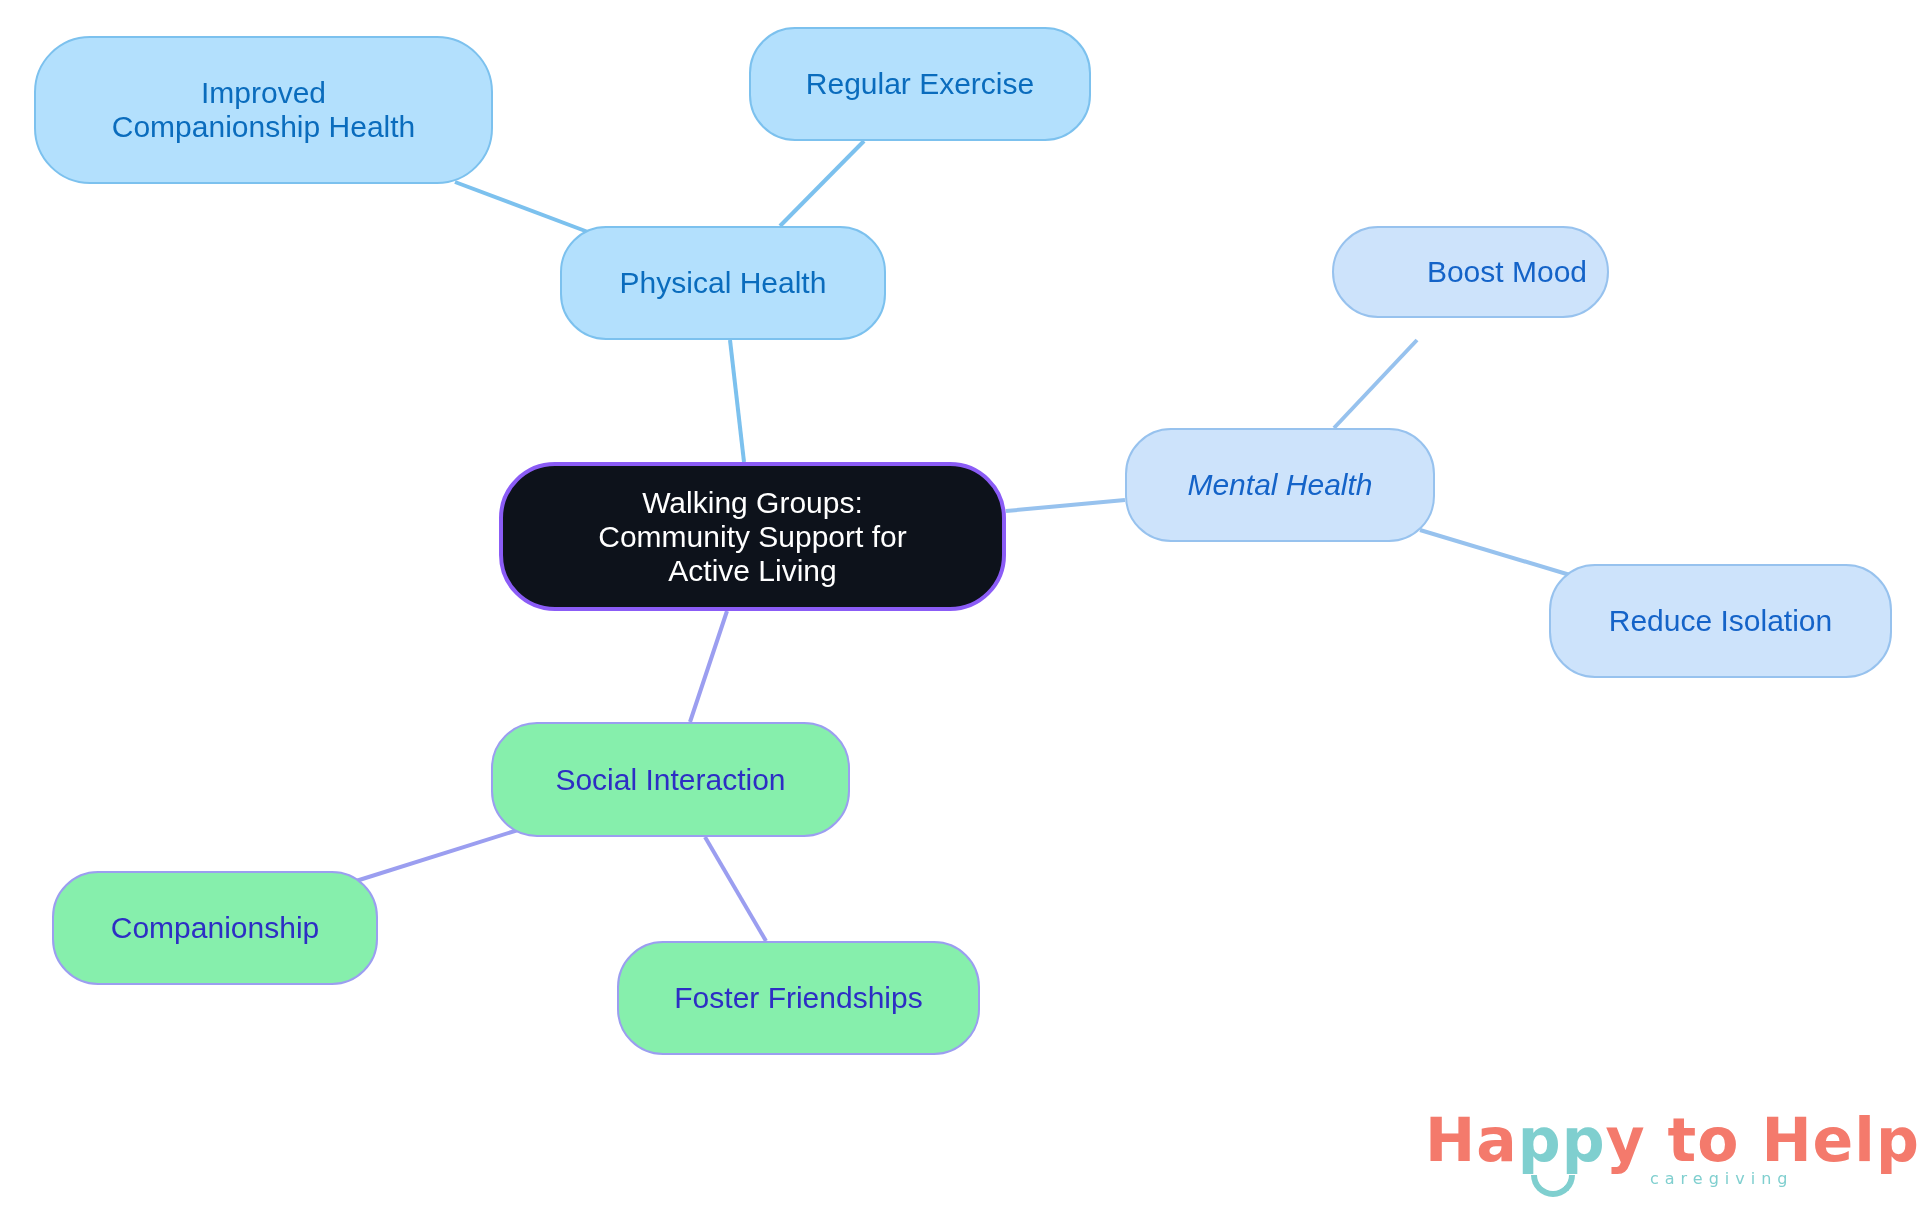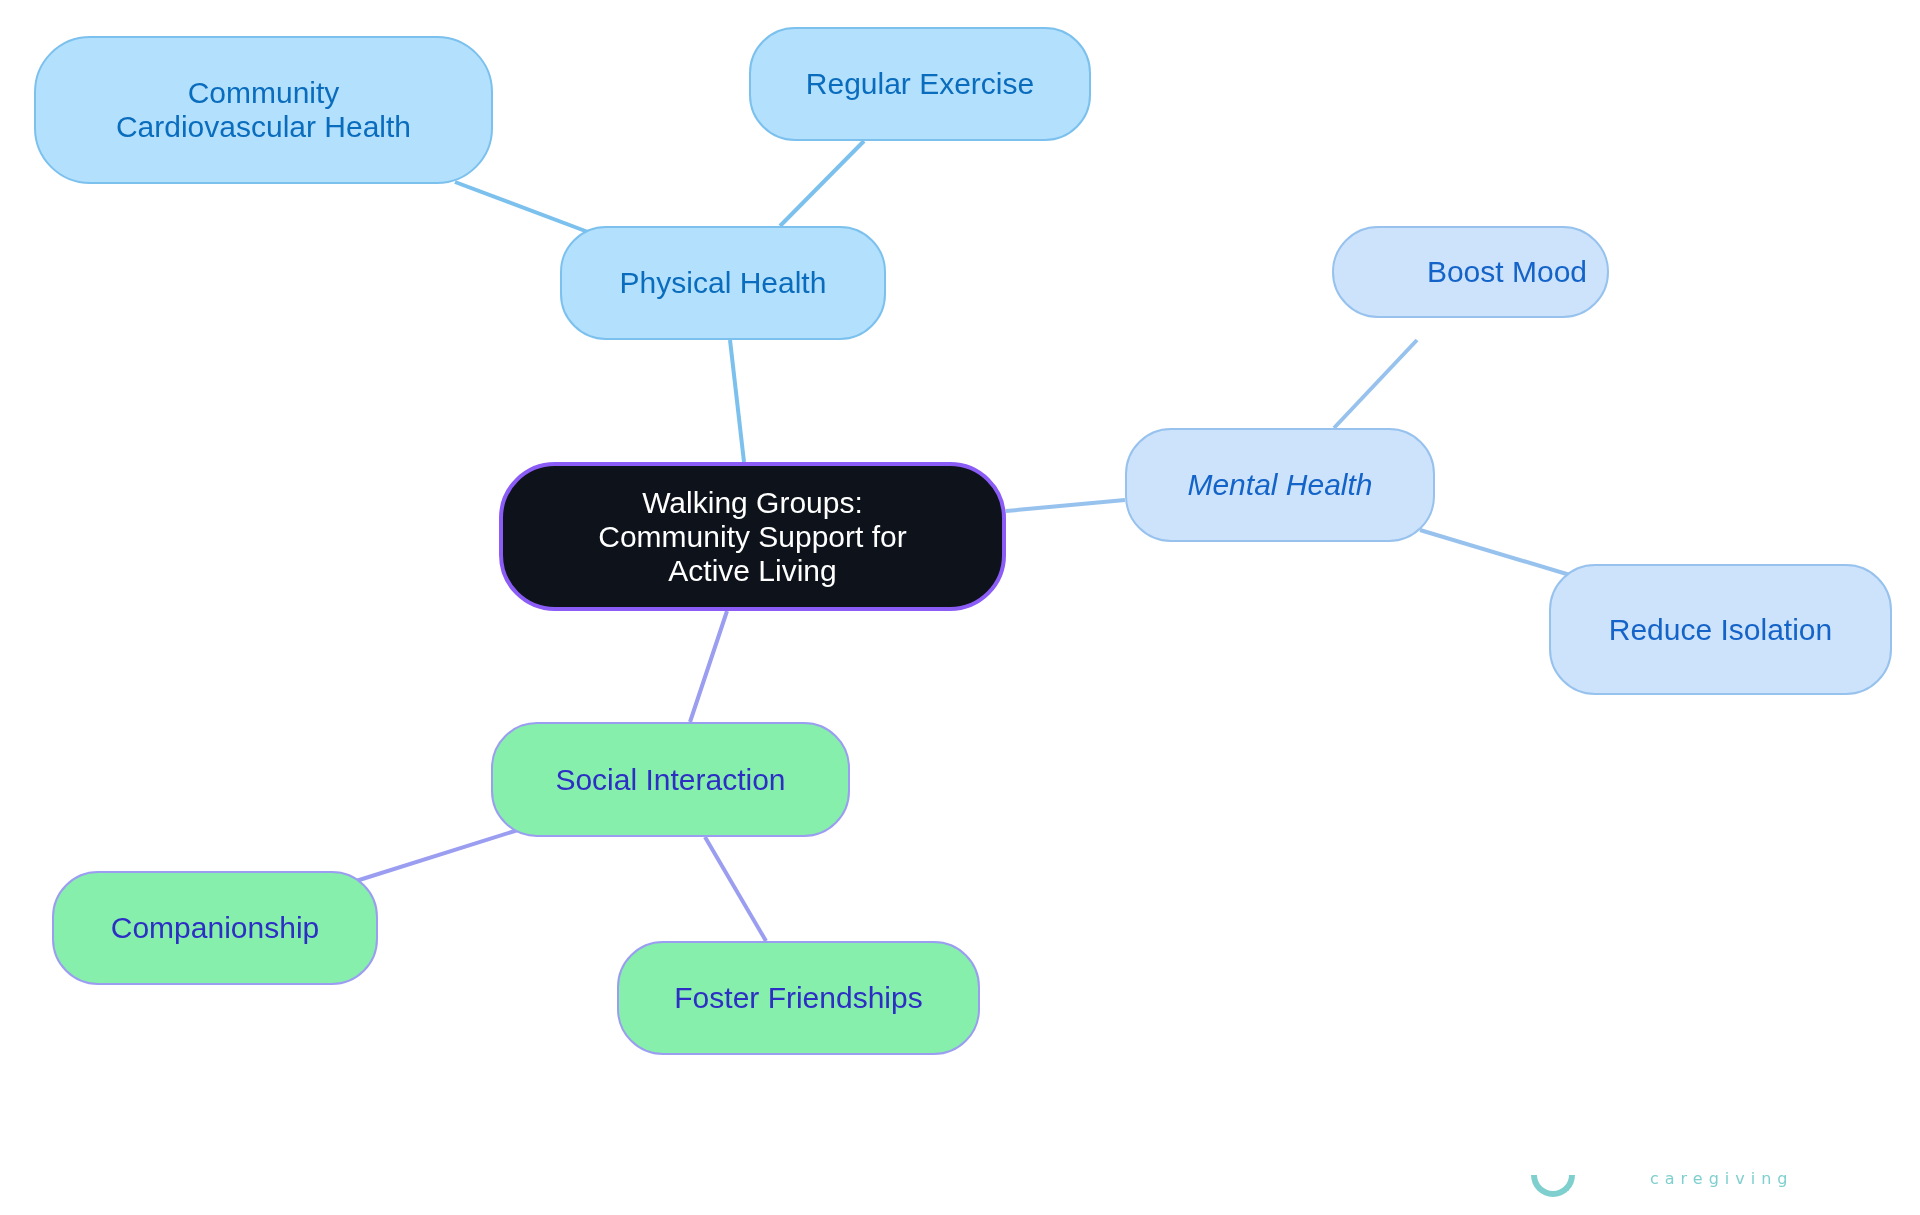--- a/index.html
+++ b/index.html
@@ -38,42 +38,45 @@
 </svg>
 
 <div class="node root" style="left:499px; top:462px; width:507px; height:149px;">
   <span style="padding:0 40px;">Walking Groups: Community Support for Active Living</span>
 </div>
 
 <div class="node phys" style="left:560px; top:226px; width:326px; height:114px;">
   <span>Physical Health</span>
 </div>
 <div class="node phys" style="left:34px; top:36px; width:459px; height:148px; border-radius:56px;">
-  <span style="padding:0 50px;">Community Cardiovascular Health</span>
+  <span style="padding:0 50px;">Improved Companionship Health</span>
 </div>
 <div class="node phys" style="left:749px; top:27px; width:342px; height:114px;">
   <span>Regular Exercise</span>
 </div>
 
 <div class="node ment" style="left:1125px; top:428px; width:310px; height:114px;font-style:italic;">
   <span>Mental Health</span>
 </div>
 <div class="node ment" style="left:1332px; top:226px; width:277px; height:92px;justify-content:flex-end;">
   <span>Boost Mood</span>
 </div>
-<div class="node ment" style="left:1549px; top:564px; width:343px; height:131px;align-items:center;">
+<div class="node ment" style="left:1549px; top:564px; width:343px; height:114px;align-items:center;">
   <span>Reduce Isolation</span>
 </div>
 
 <div class="node soc" style="left:491px; top:722px; width:359px; height:115px;">
   <span>Social Interaction</span>
 </div>
 <div class="node soc" style="left:52px; top:871px; width:326px; height:114px;">
   <span>Companionship</span>
 </div>
 <div class="node soc" style="left:617px; top:941px; width:363px; height:114px;">
   <span>Foster Friendships</span>
 </div>
 
 <div class="logo">
+  <div class="logo-main">
+    <span class="coral">Ha</span><span class="teal">pp</span><span class="coral">y to Help</span>
+  </div>
   <div class="smile"></div>
   <div class="logo-sub">caregiving</div>
 </div>
 
 </body></html>

